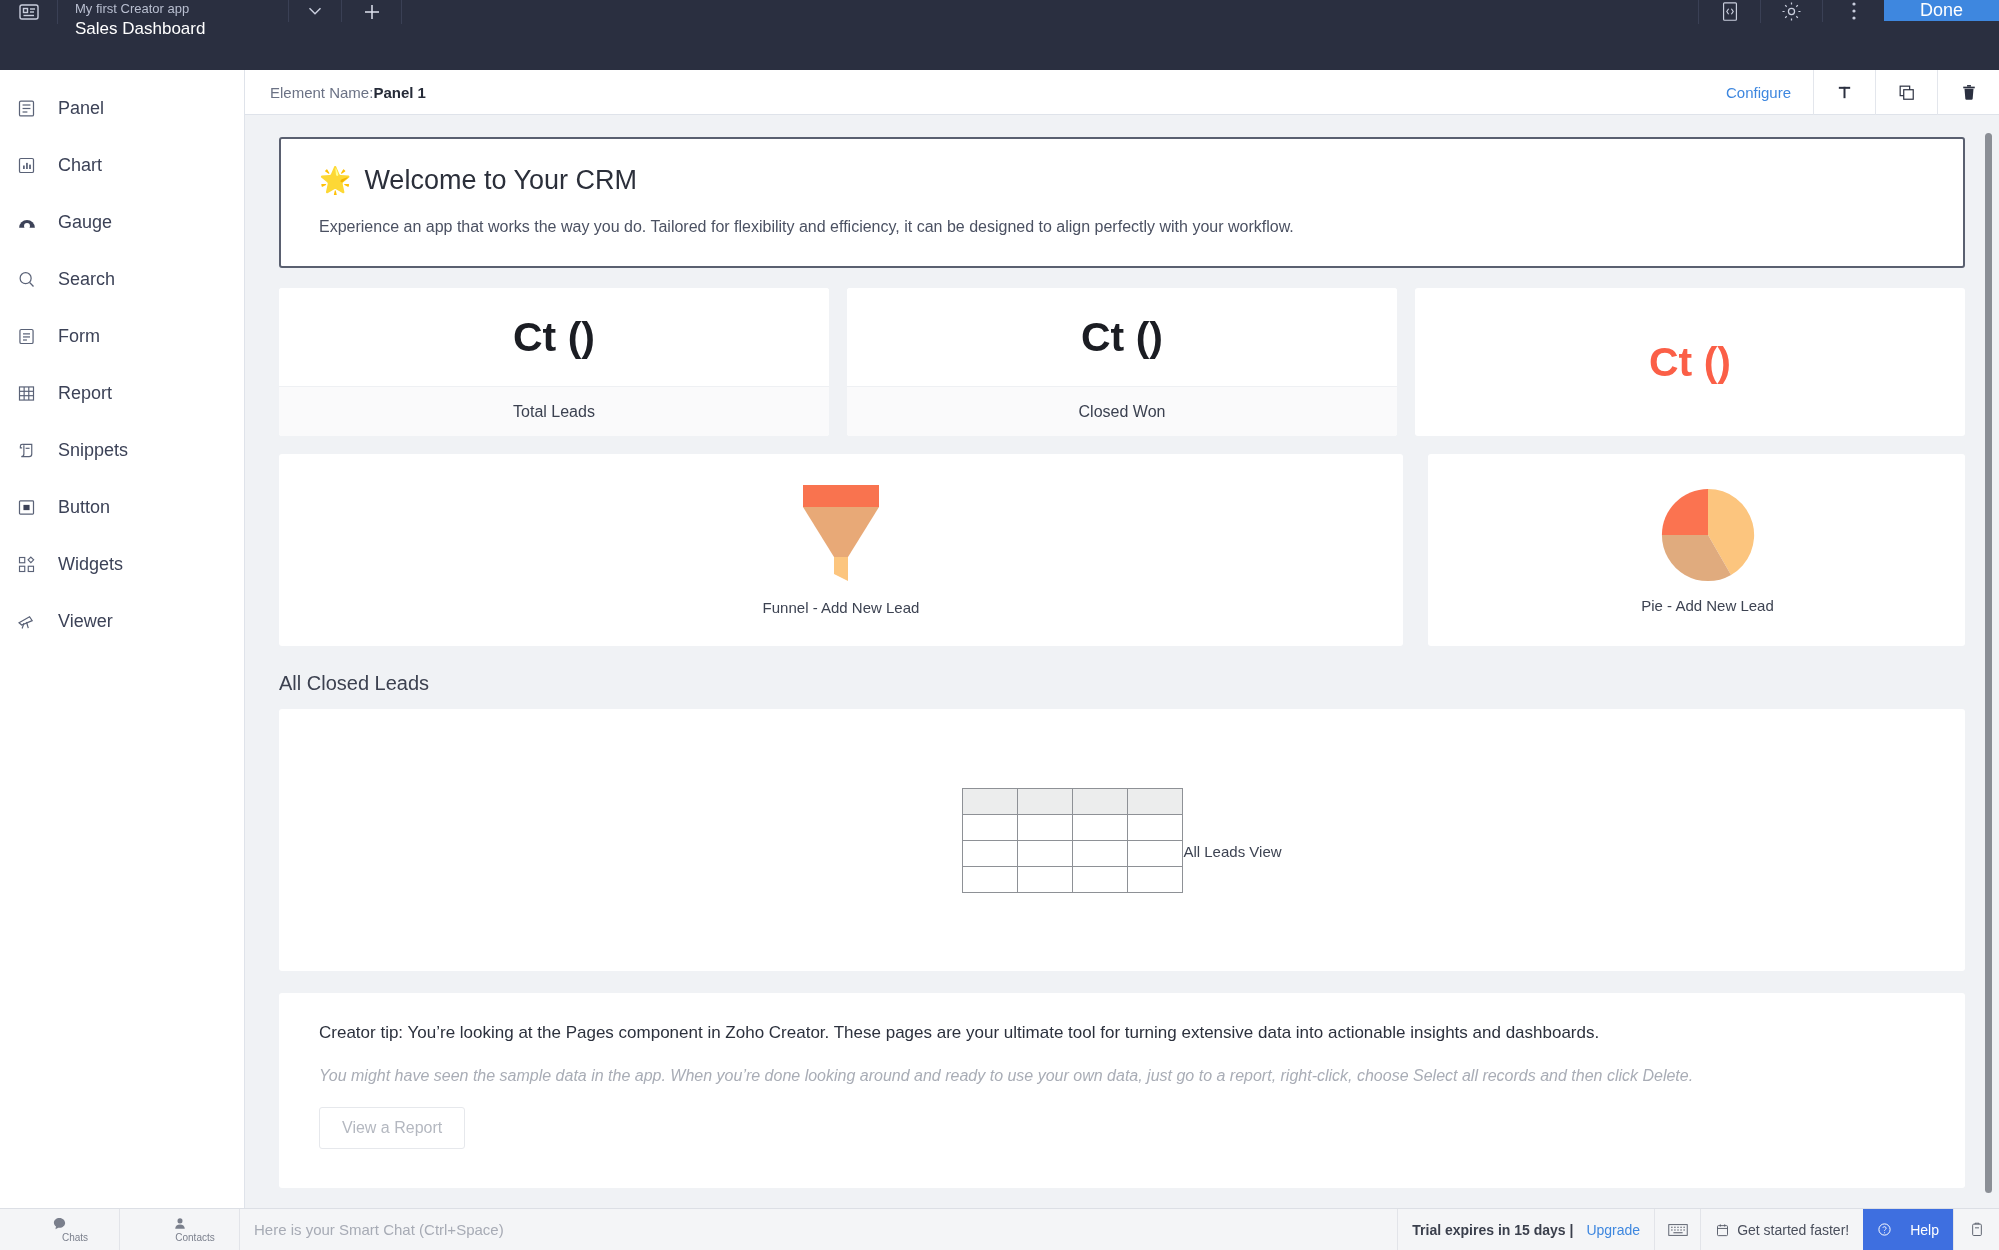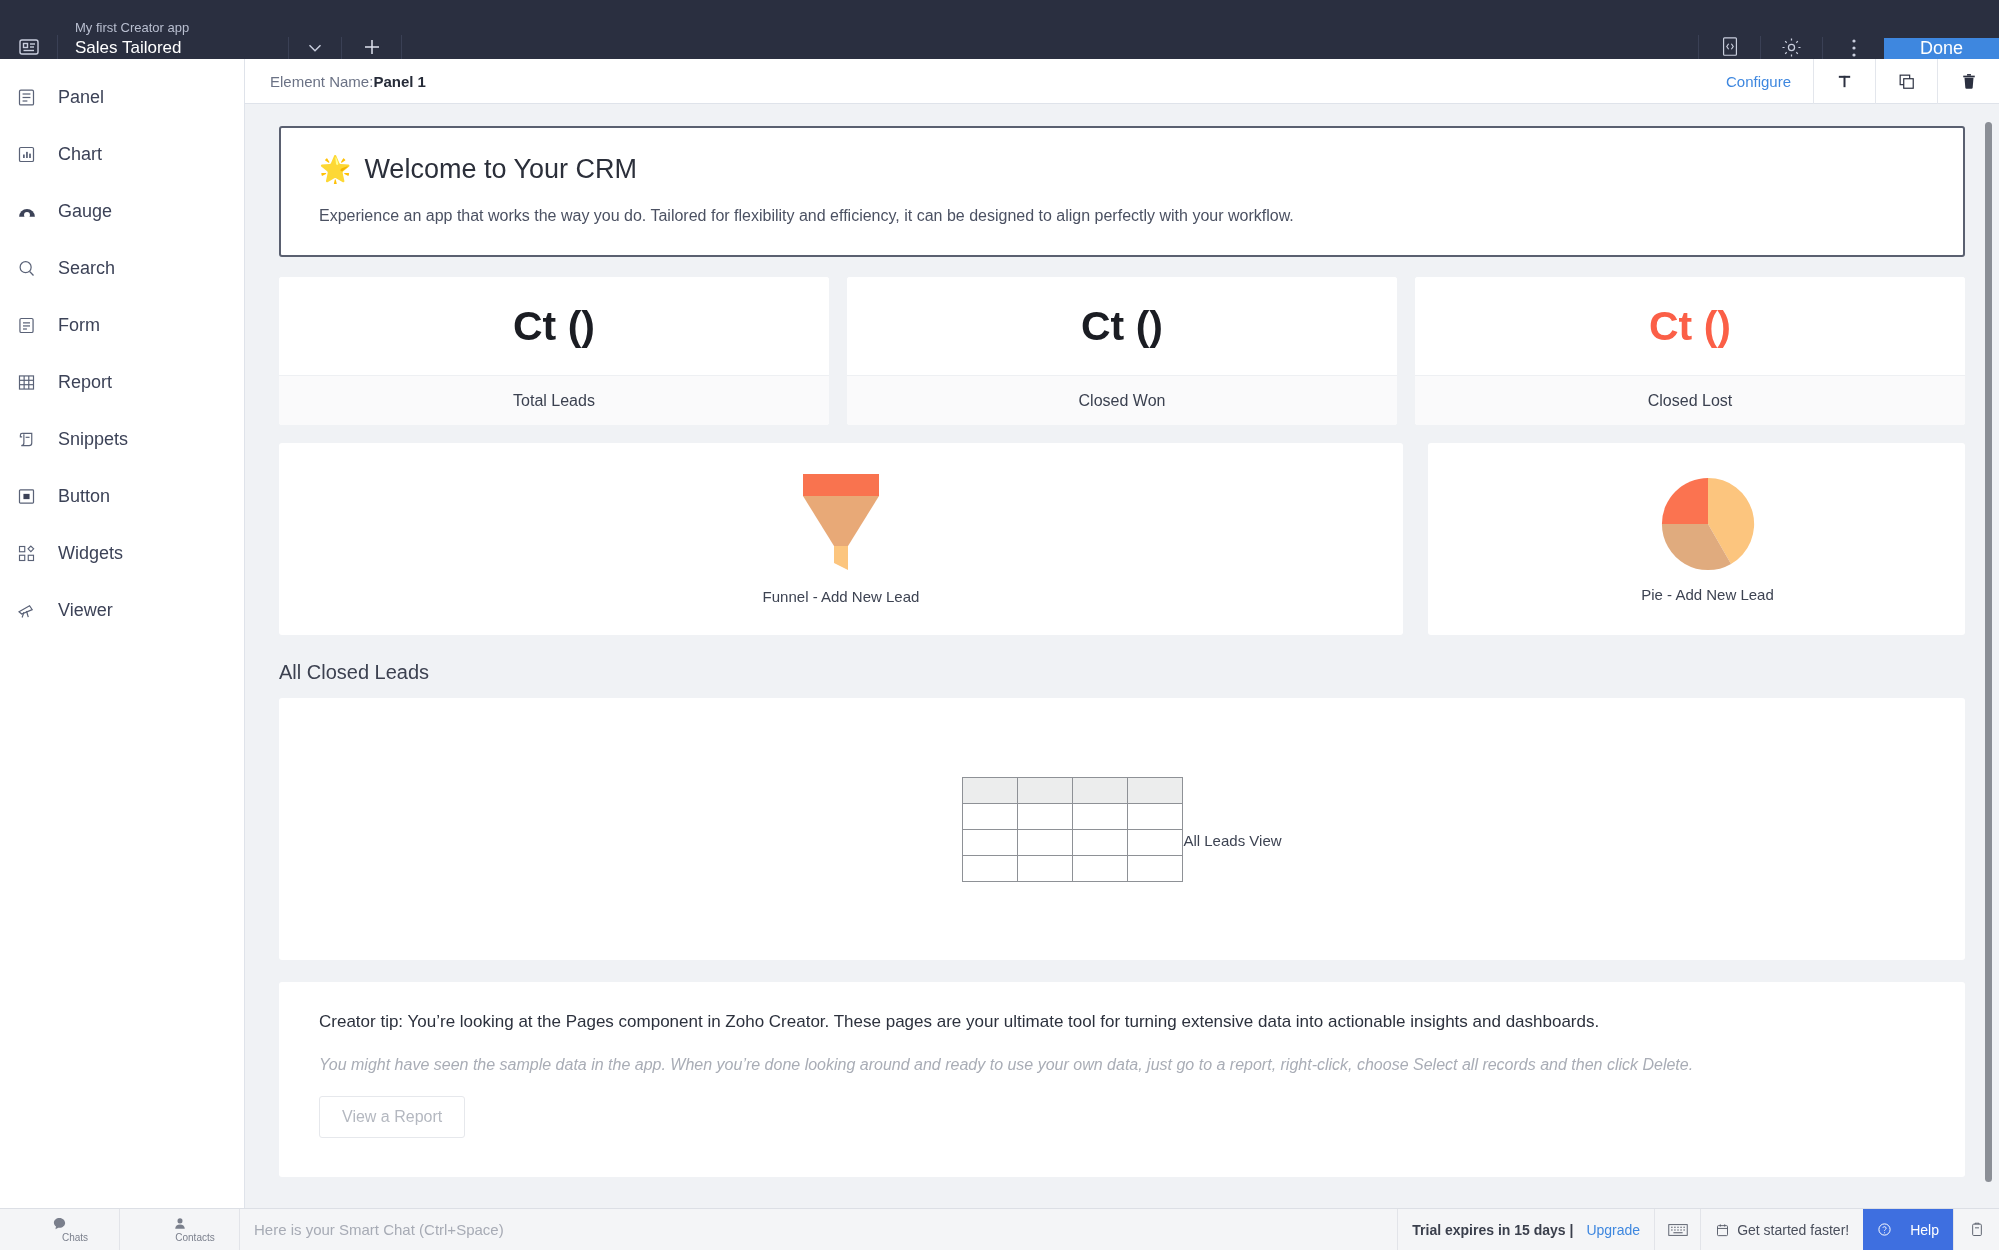--- a/index.html
+++ b/index.html
@@ -5,24 +5,24 @@
   * { box-sizing: border-box; margin: 0; padding: 0; }
   html, body {
     width: 1999px; height: 1250px;
     overflow: hidden;
     font-family: "Liberation Sans", sans-serif;
     background: #f0f2f5;
   }
 
   
   #app-header {
-    height: 59px;
+    height: 70px;
     background: #2a2f40;
     display: flex;
-    align-items: flex-end;
+    align-items: flex-start;
     color: #fff;
   }
   .hdr-logo {
     width: 58px;
     display: flex; align-items: center; justify-content: center;
     border-right: 1px solid #3a4055;
   }
   .hdr-titles {
     flex: 0 0 230px;
     display: flex; flex-direction: column; justify-content: center;
@@ -268,21 +268,21 @@
     <svg width="24" height="24" viewBox="0 0 24 24" fill="none" stroke="#c9cedd" stroke-width="1.4">
       <rect x="3" y="5" width="18" height="14" rx="2"></rect>
       <rect x="6.5" y="8.5" width="4" height="4"></rect>
       <line x1="13" y1="9" x2="18" y2="9"></line>
       <line x1="13" y1="12" x2="17" y2="12"></line>
       <line x1="6.5" y1="15.5" x2="17" y2="15.5"></line>
     </svg>
   </div>
   <div class="hdr-titles">
     <div class="hdr-sub">My first Creator app</div>
-    <div class="hdr-main">Sales Tailored</div>
+    <div class="hdr-main">Sales Dashboard</div>
   </div>
   <div class="hdr-chev">
     <svg width="22" height="22" viewBox="0 0 24 24" fill="none" stroke="#c9cedd" stroke-width="1.6">
       <polyline points="6,9 12,15 18,9"></polyline>
     </svg>
   </div>
   <div class="hdr-plus">
     <svg width="24" height="24" viewBox="0 0 24 24" fill="none" stroke="#dfe3ef" stroke-width="1.5">
       <line x1="12" y1="5" x2="12" y2="19"></line>
         <line x1="5" y1="12" x2="19" y2="12"></line>
@@ -473,21 +473,20 @@
         <div class="kpi-card">
           <div class="kpi-val">Ct ()</div>
           <div class="kpi-lbl">Total Leads</div>
         </div>
         <div class="kpi-card">
           <div class="kpi-val">Ct ()</div>
           <div class="kpi-lbl">Closed Won</div>
         </div>
         <div class="kpi-card">
           <div class="kpi-val red">Ct ()</div>
-          <div class="kpi-lbl">Closed Lost</div>
         </div>
       </div>
 
       <div class="chart-row">
         <div class="chart-card wide">
           <span>
             <svg width="86" height="100" viewBox="0 0 86 100">
               <rect x="5" y="0" width="76" height="22" fill="#f9734f"></rect>
               <polygon points="5,22 81,22 50,72 36,72" fill="#e8a977"></polygon>
               <polygon points="36,72 50,72 50,96 36,89" fill="#fcc57e"></polygon>

